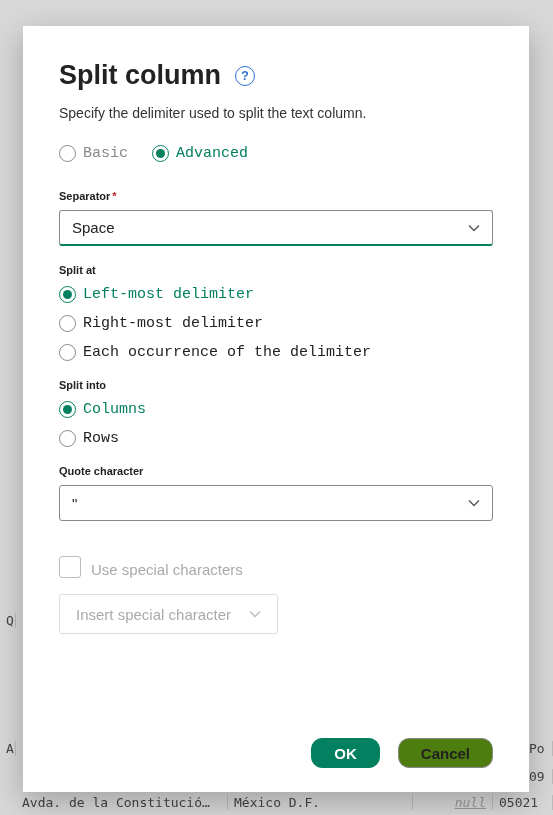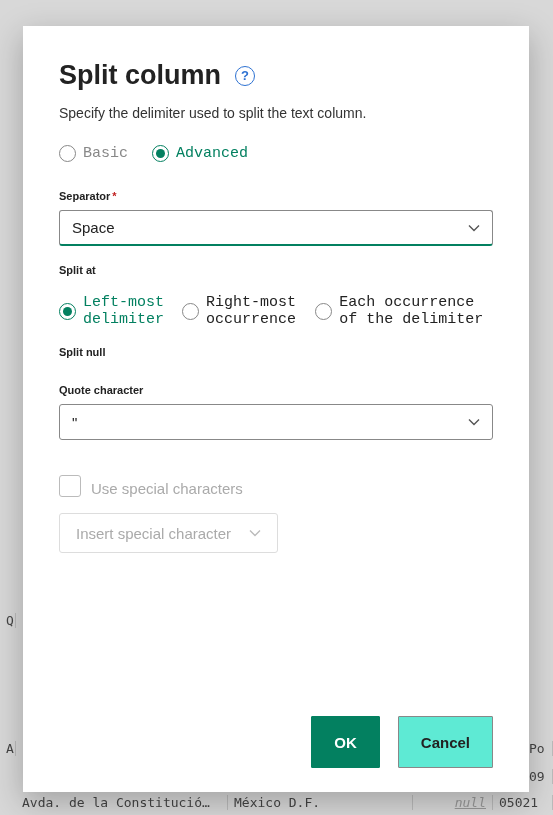--- a/index.html
+++ b/index.html
@@ -33,36 +33,36 @@
   .field-label { font-size: 11px; font-weight: 600; color: #222; margin-bottom: 8px; }
   .req { color: #c02020; margin-left: 2px; }
   .select {
     width: 100%; height: 36px; border: 1px solid #888; border-radius: 3px;
     display: flex; align-items: center; justify-content: space-between;
     padding: 12px 12px; font-size: 15px; color: #222; background: #fff; cursor: pointer;
   }
   .select.accent { border-bottom: 2px solid #038060; }
   .chev { width: 12px; height: 12px; }
   .chev svg { display: block; }
-  .radio-list { display: flex; flex-direction: row; gap: 12px; margin-top: 18px; }
+  .radio-list { display: flex; flex-direction: column; gap: 12px; margin-top: 10px; }
   .radio-plain .radio-label { color: #222; }
   .radio-plain.selected .radio-label { color: #038060; }
   .checkbox-row { display: flex; align-items: center; gap: 10px; margin-top: 16px; margin-bottom: 16px; }
   .checkbox { width: 22px; height: 22px; border: 1px solid #bbb; border-radius: 3px; }
   .checkbox-label { color: #aaa; font-size: 15px; margin-top: 6px; }
   .insert-btn {
     display: inline-flex; align-items: center; gap: 18px;
     height: 40px; padding: 0 16px; border: 1px solid #ddd; border-radius: 3px;
     color: #aaa; font-size: 15px; background: #fff;
   }
   .spacer { flex: 1; }
   .footer { display: flex; justify-content: flex-end; gap: 18px; }
-  .btn { height: 52px; padding: 0 22px; border-radius: 1px; font-size: 15px; font-weight: 600; display: flex; align-items: center; justify-content: center; cursor: pointer; }
+  .btn { height: 30px; padding: 0 22px; border-radius: 11px; font-size: 15px; font-weight: 600; display: flex; align-items: center; justify-content: center; cursor: pointer; }
   .btn-primary { background: #038060; color: #fff; border: 1px solid #038060; }
-  .btn-secondary { background: #5eead4; color: #222; border: 1px solid #888; }
+  .btn-secondary { background: #4d7c0f; color: #222; border: 1px solid #888; }
   .null { font-style: italic; color: #999; text-decoration: underline; }
 </style>
 </head>
 <body>
 
 <div class="bg">
   <div class="bg-row header">
     <div class="bg-cell" style="width:16px">Q</div>
   </div>
   <div class="bg-row r1">
@@ -124,31 +124,43 @@
     <div class="field-label">Split at</div>
     <div class="radio-list">
       <div class="radio radio-plain selected">
         <div class="radio-circle">
             <div class="radio-dot"></div>
           </div>
         <span class="radio-label">Left-most delimiter</span>
       </div>
       <div class="radio radio-plain">
         <div class="radio-circle"></div>
-        <span class="radio-label">Right-most occurrence</span>
+        <span class="radio-label">Right-most delimiter</span>
       </div>
       <div class="radio radio-plain">
         <div class="radio-circle"></div>
         <span class="radio-label">Each occurrence of the delimiter</span>
       </div>
     </div>
   </div>
 
   <div class="field-group">
-    <div class="field-label">Split null</div>
+    <div class="field-label">Split into</div>
+    <div class="radio-list">
+      <div class="radio radio-plain selected">
+        <div class="radio-circle">
+            <div class="radio-dot"></div>
+          </div>
+        <span class="radio-label">Columns</span>
+      </div>
+      <div class="radio radio-plain">
+        <div class="radio-circle"></div>
+        <span class="radio-label">Rows</span>
+      </div>
+    </div>
   </div>
 
   <div class="field-group">
     <div class="field-label">Quote character</div>
     <div class="select">
       <span>"</span>
       <span class="chev">
         <svg viewBox="0 0 12 12" width="12" height="12">
             <path d="M1 3.5 L6 8.5 L11 3.5" fill="none" stroke="#555" stroke-width="1.4"></path>
           </svg>

